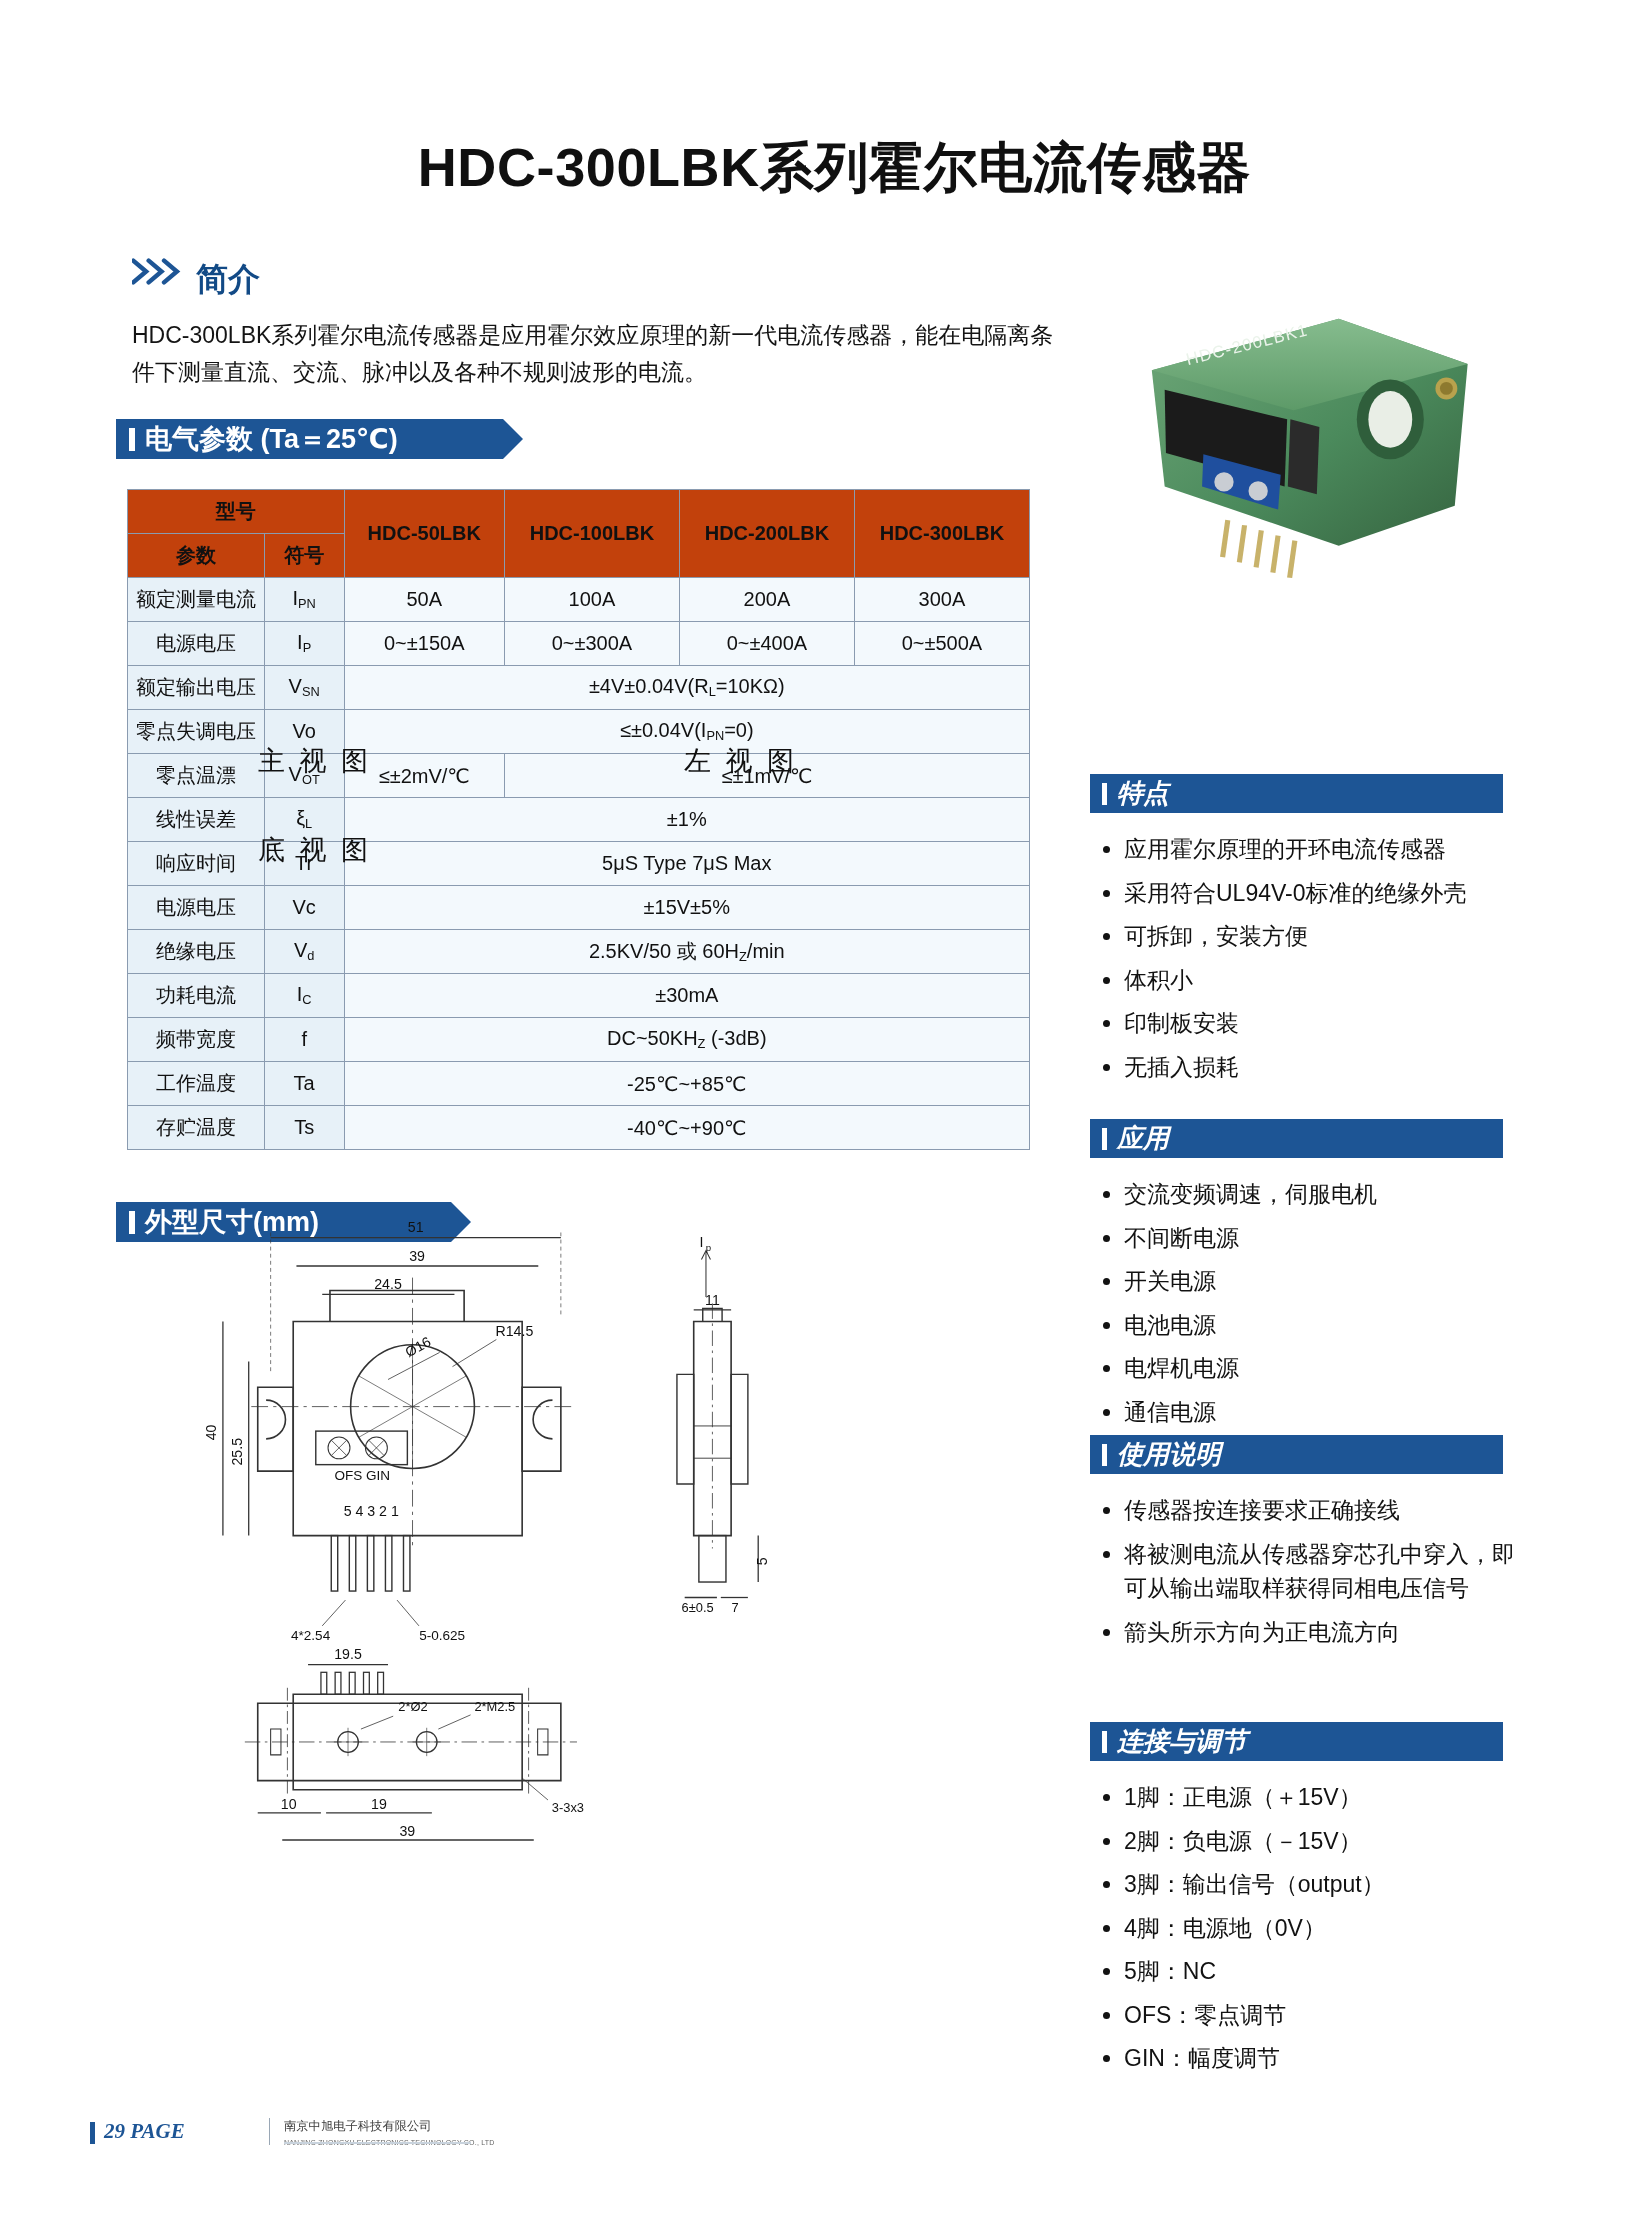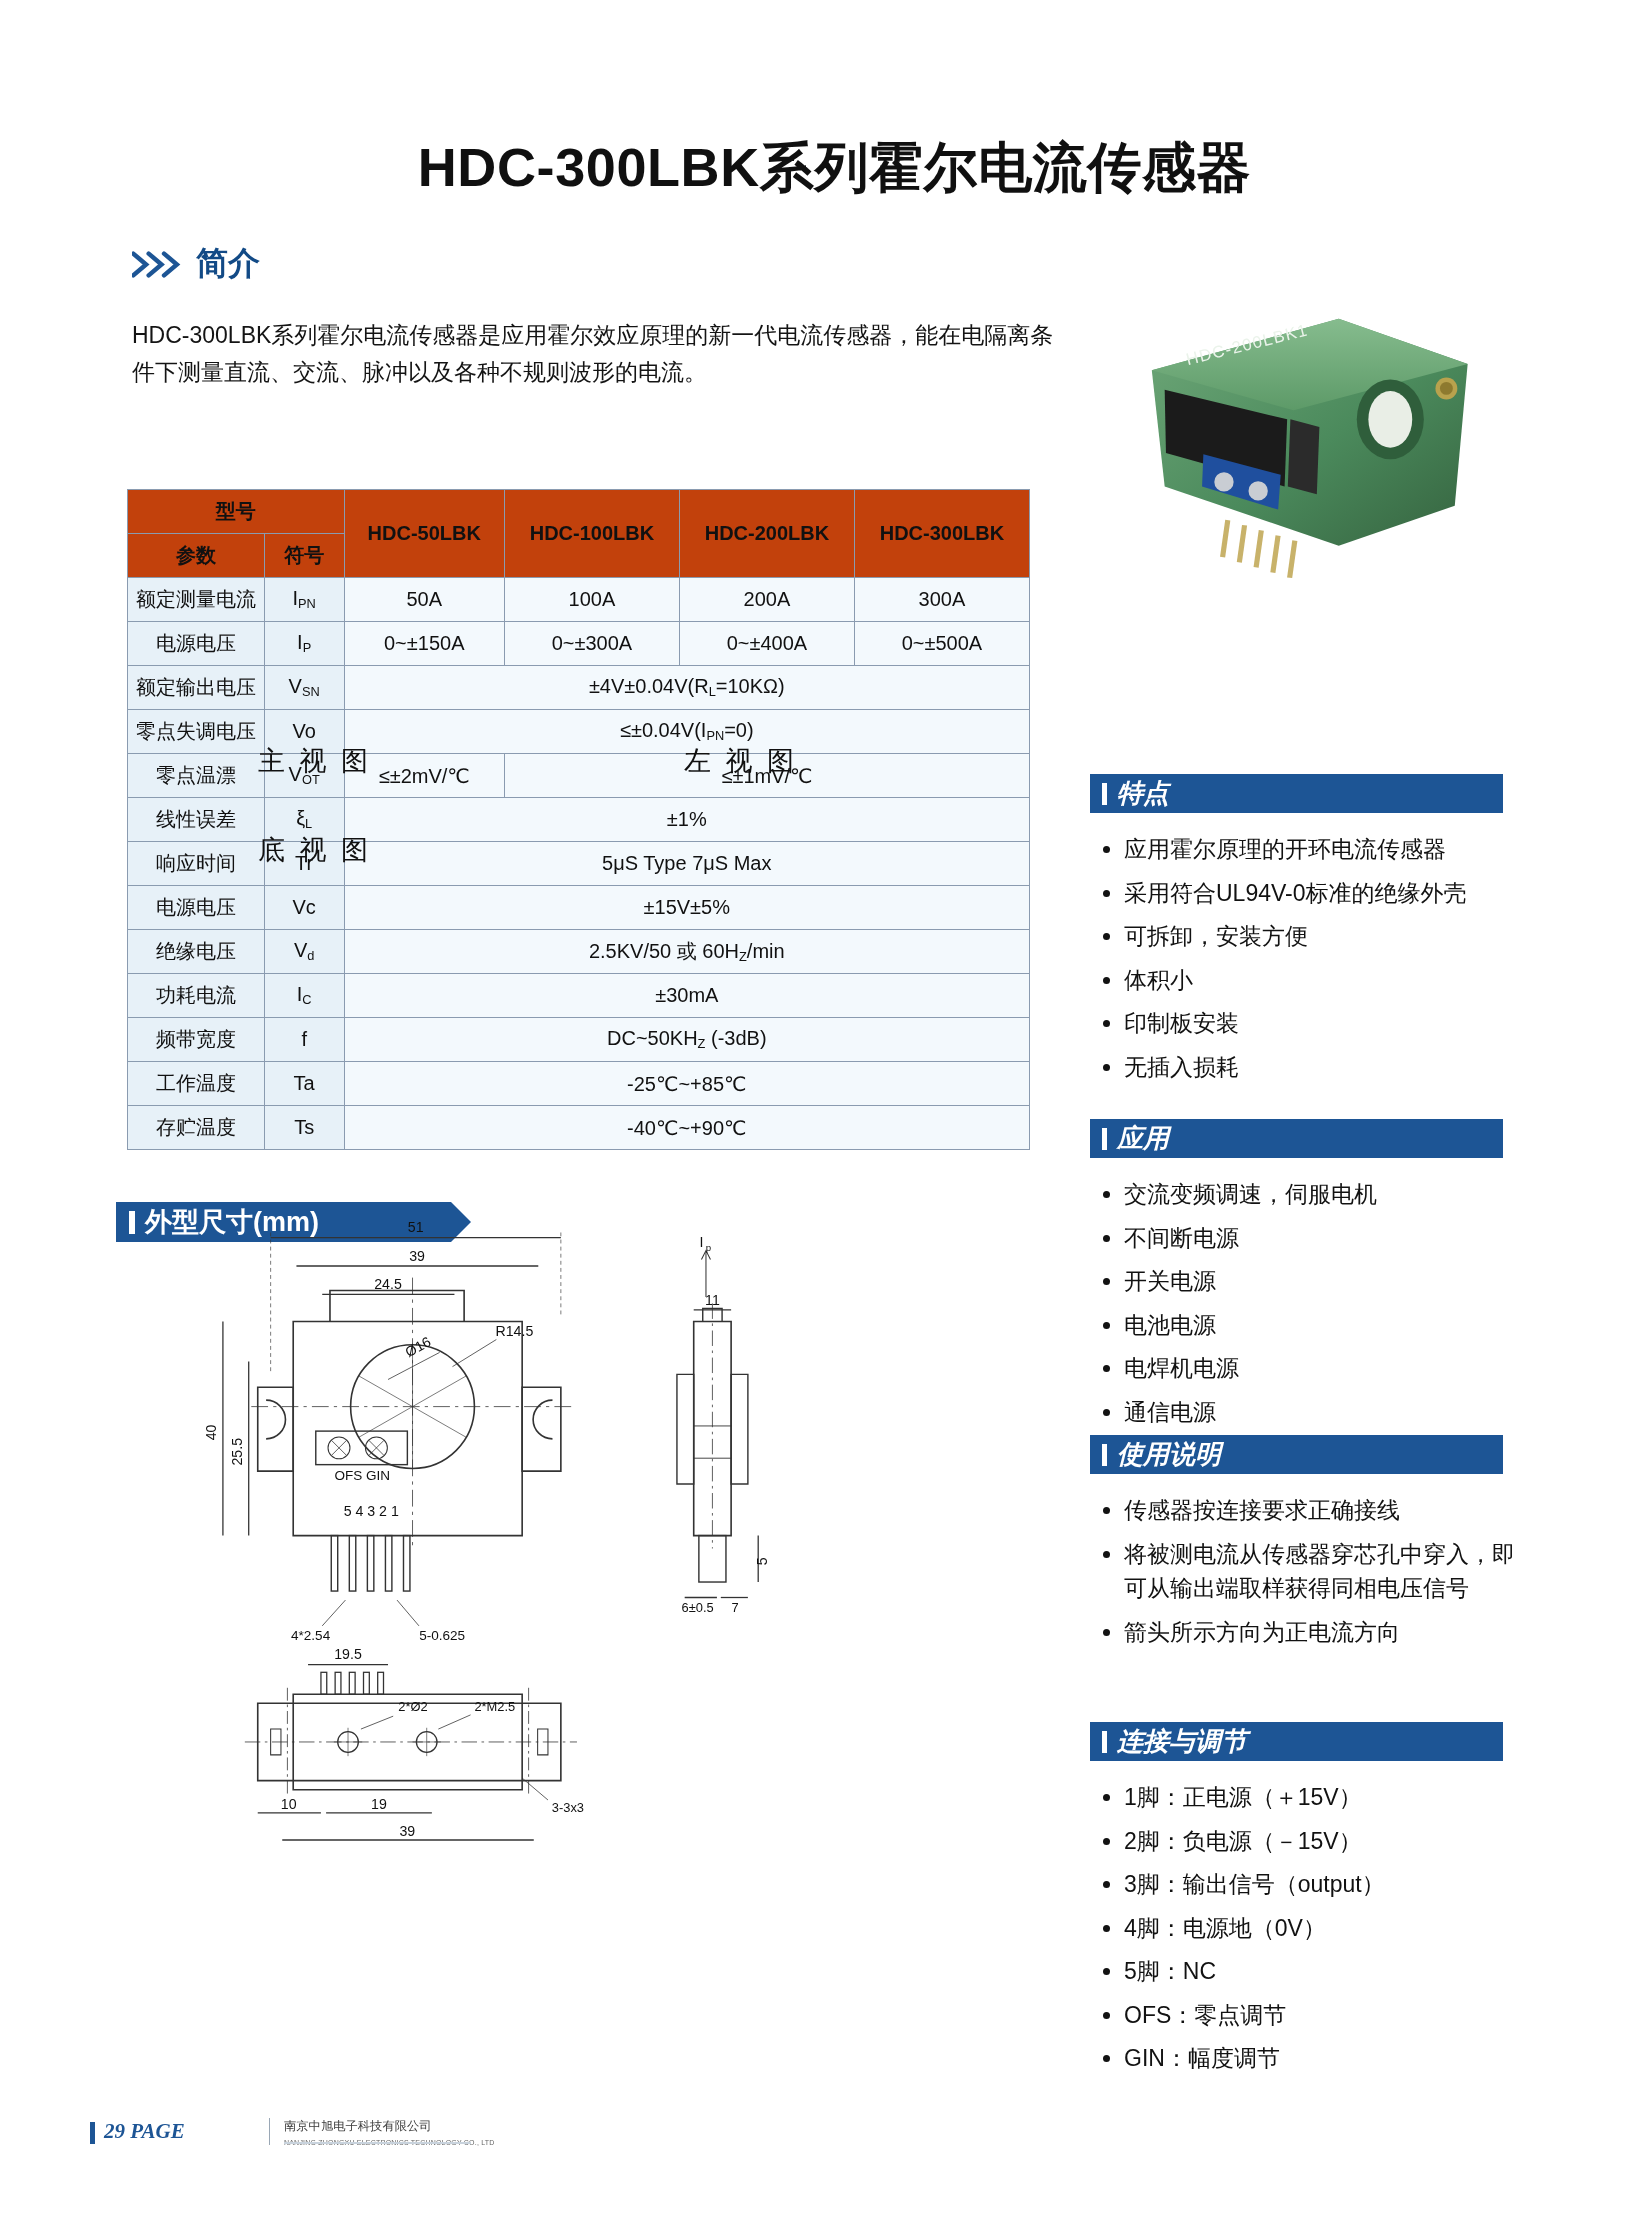--- a/index.html
+++ b/index.html
@@ -26,22 +26,22 @@
     font-size:54px;
     font-weight:bold;
     letter-spacing:0.6px;
     color:#101010;
     padding-left:12px;
   }
 
   
   .intro-head{
     position:absolute;
-    top:242px; left:132px;
-    display:flex; align-items:center; gap:14px;
+    top:258px; left:132px;
+    display:flex; align-items:flex-start; gap:14px;
   }
   .chev{
     display:flex; align-items:center;
   }
   .chev svg{display:block}
   .intro-head .txt{
     font-size:32px; font-weight:bold; color:#124a86;
   }
   .intro-body{
     position:absolute;
@@ -227,20 +227,24 @@
         <rect x="176" y="360" width="8" height="58" transform="rotate(8 180 388)"></rect>
         <rect x="202" y="368" width="8" height="58" transform="rotate(8 206 396)"></rect>
         <rect x="228" y="376" width="8" height="58" transform="rotate(8 232 404)"></rect>
         <rect x="254" y="384" width="8" height="58" transform="rotate(8 258 412)"></rect>
       </g>
 
       <text x="96" y="112" transform="rotate(-14 96 112)" font-family="Liberation Sans, sans-serif" font-size="26" fill="#eaf3ea" letter-spacing="2">HDC-200LBK1</text>
     </svg>
   </div>
 
+  <div class="banner" id="banner-elec">
+    <span class="bar"></span>
+    <span class="btxt">电气参数 (Ta＝25℃)</span>
+  </div>
 
   <table class="tbl">
     <tbody id="tbl-body">
         <tr>
           <td class="hdr" colspan="2">型号</td>
           <td class="hdr" rowspan="2">HDC-50LBK</td>
           <td class="hdr" rowspan="2">HDC-100LBK</td>
           <td class="hdr" rowspan="2">HDC-200LBK</td>
           <td class="hdr" rowspan="2">HDC-300LBK</td>
         </tr>

